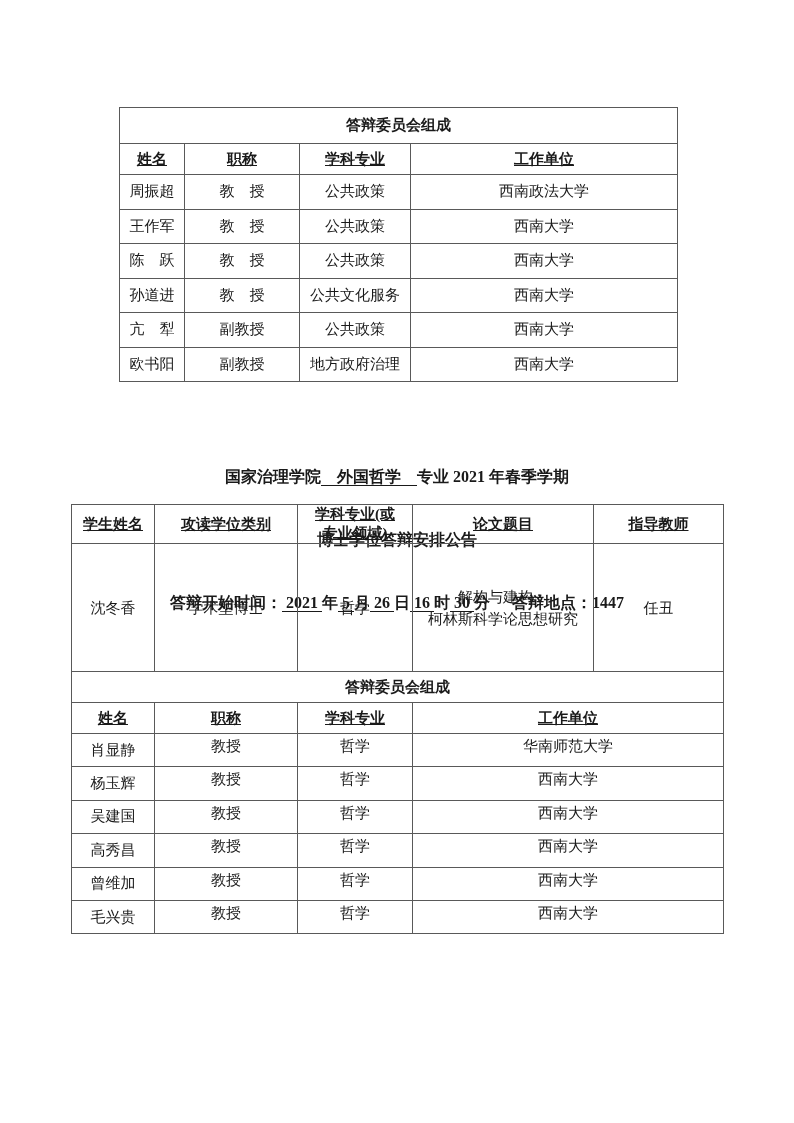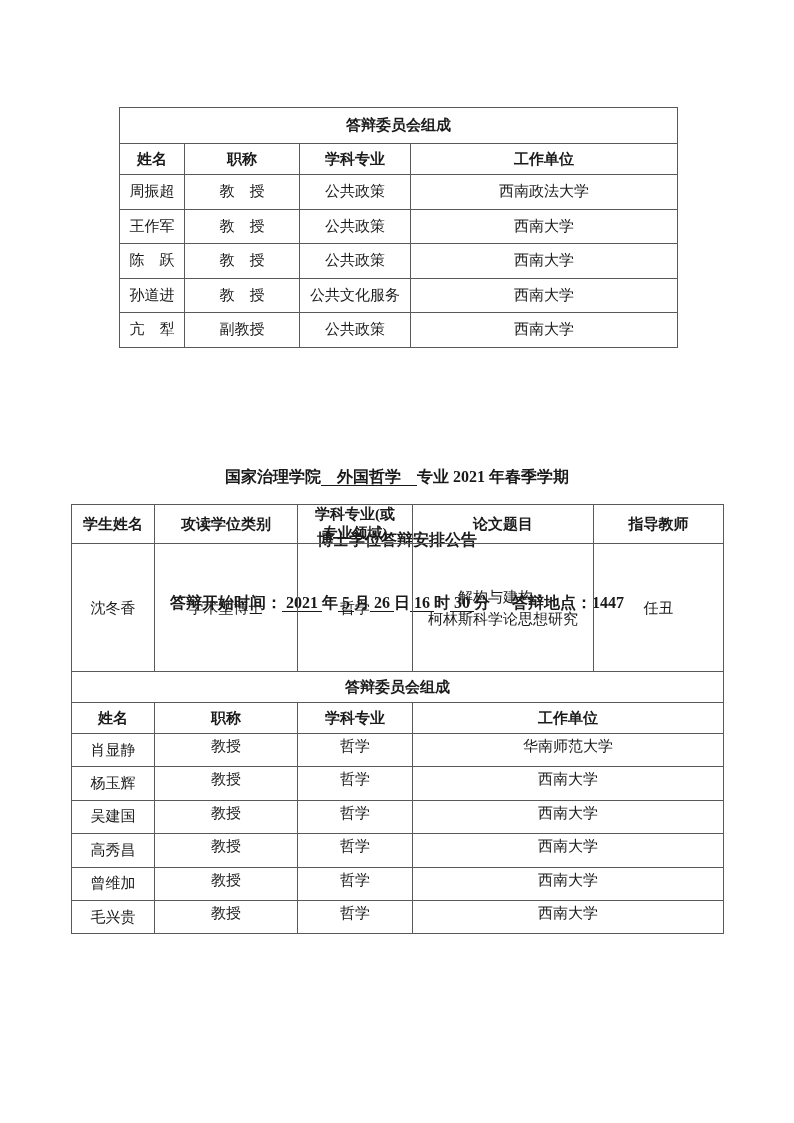--- a/index.html
+++ b/index.html
@@ -18,21 +18,21 @@
   }
   td,th {
     border:1px solid #595959;
     text-align:center;
     vertical-align:middle;
     font-size:15px;
     font-weight:normal;
     padding:0;
     overflow:hidden;
   }
-  th { font-weight:bold; }
+  th { font-weight:bold;text-decoration:underline; }
   .ttl td { font-weight:bold; }
 
   
   #table1 { left:119px; top:107px; width:558px; }
   #table1 tr.ttl   { height:36px; }
   #table1 tr.head  { height:31px; }
   #table1 tr.row   { height:34.5px; }
 
   
   #announce {
@@ -98,20 +98,26 @@
   <tr class="row">
     <td>孙道进</td>
     <td>教　授</td>
     <td>公共文化服务</td>
     <td>西南大学</td>
   </tr>
   <tr class="row">
     <td>亢　犁</td>
     <td>副教授</td>
     <td>公共政策</td>
+    <td>西南大学</td>
+  </tr>
+  <tr class="row">
+    <td>欧书阳</td>
+    <td>副教授</td>
+    <td>地方政府治理</td>
     <td>西南大学</td>
   </tr>
 </tbody>
   </table>
 
 <div id="announce">
   <div><span>国家治理学院</span><span class="u">　外国哲学　</span><span>专业 2021 年春季学期</span></div>
   <div>博士学位答辩安排公告</div>
   <div><span>答辩开始时间：</span><span class="u"> 2021 </span><span>年</span><span class="u"> 5 </span><span>月</span><span class="u"> 26 </span><span>日</span><span class="u"> 16 </span><span>时</span><span class="u"> 30 </span><span>分</span><span class="gap"></span><span>答辩地点：</span><span>1447</span></div>
 </div>

